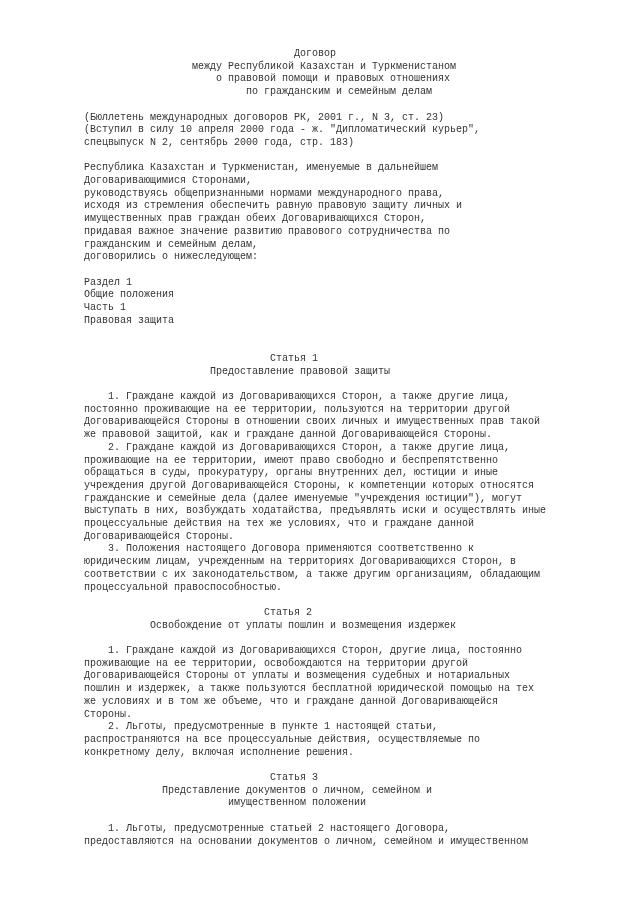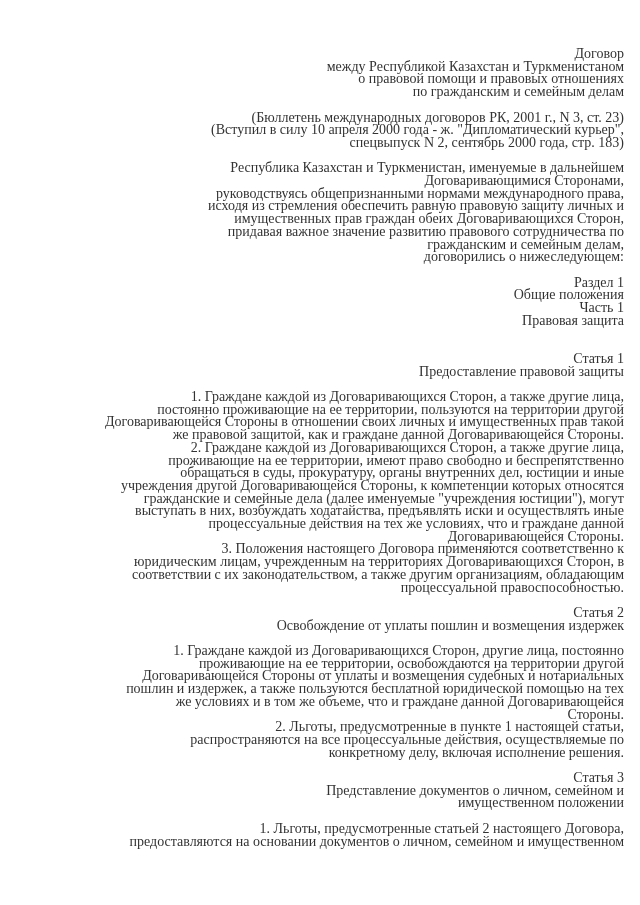--- a/index.html
+++ b/index.html
@@ -16,26 +16,25 @@
     top: 0;
     width: 640px;
     height: 905px;
     background: #ffffff;
   }
   .document-text {
     position: absolute;
     left: 84px;
     top: 48px;
     width: 540px;
-    font-family: Liberation Serif, serif;
-    font-size: 14px;
+    font-family: Liberation Mono, monospace;
+    font-size: 10px;
     line-height: 12.7px;
     color: #333333;
     white-space: pre;
-    text-align: right;
   }
   .doc-line {
     white-space: pre;
     min-height: 12.7px;
   }
 </style>
 </head>
 <body>
 
 <div class="document-page">

